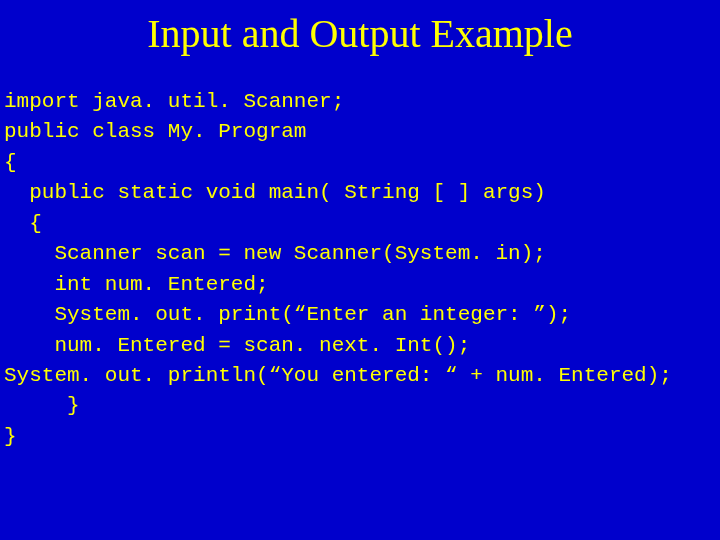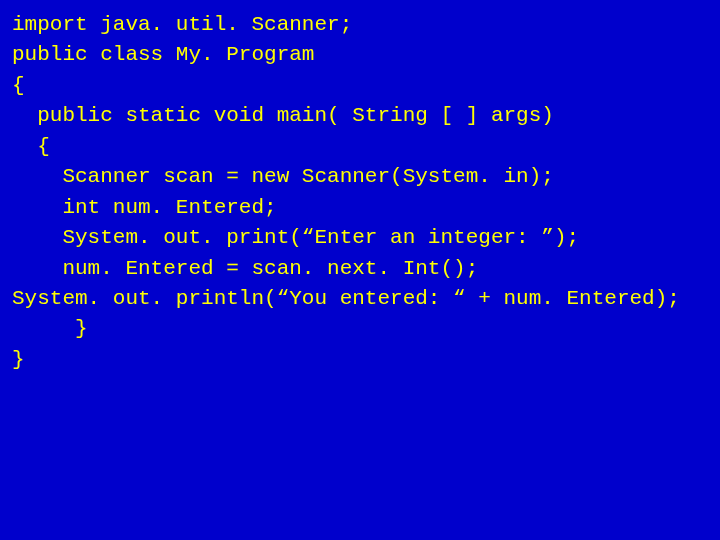--- a/index.html
+++ b/index.html
@@ -25,28 +25,29 @@
       font-family: "Times New Roman", serif;
       text-align: center;
       margin-bottom: 30px;
       font-weight: normal;
     }
     .code-block {
       color: #FFFF00;
       font-family: "Courier New", monospace;
       font-size: 21px;
       line-height: 1.45;
-      padding-left: 12px;
+      padding-left: 4px;
       white-space: pre;
     }
   </style>
 </head>
 <body>
 
 <div class="slide">
+  <h1 class="title">Input and Output Example</h1>
   <div class="code-block"><span>import java. util. Scanner;</span>
 <span>public class My. Program</span>
 <span>{</span>
 <span>  public static void main( String [ ] args)</span>
 <span>  {</span>
 <span>    Scanner scan = new Scanner(System. in);</span>
 <span>    int num. Entered;</span>
 <span>    System. out. print(“Enter an integer: ”);</span>
 <span>    num. Entered = scan. next. Int();</span>
 <span>System. out. println(“You entered: “ + num. Entered);</span>

